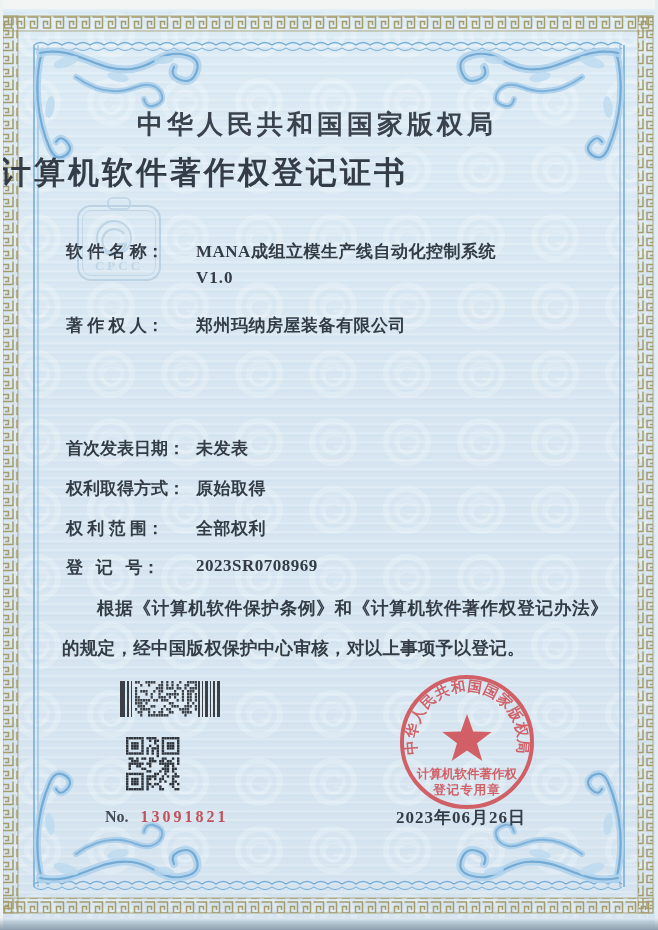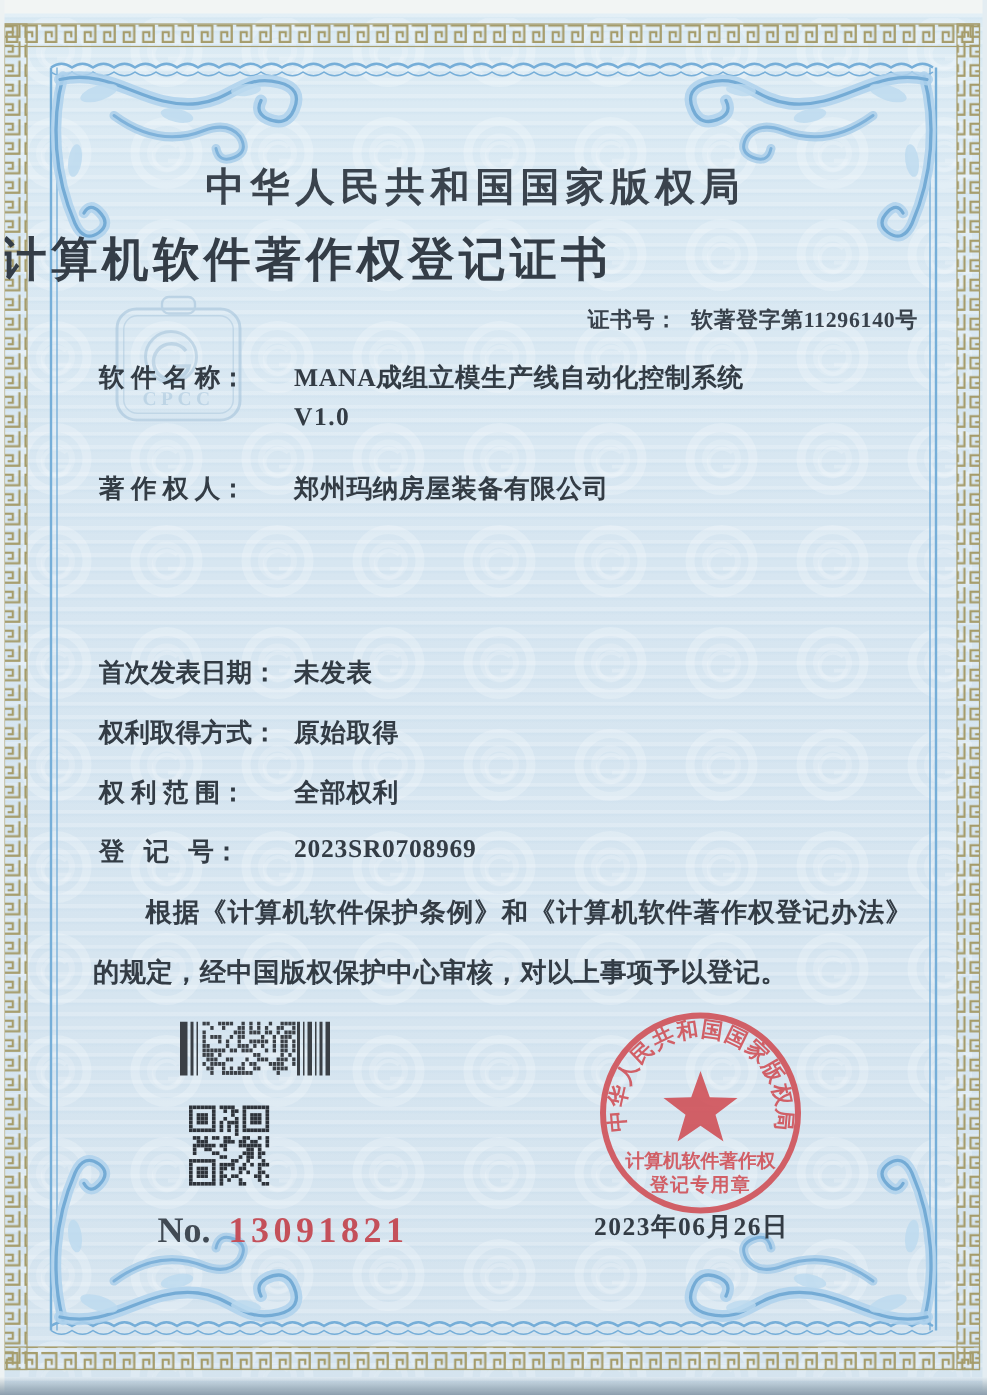--- a/index.html
+++ b/index.html
@@ -43,21 +43,21 @@
   .certno .v{margin-left:9px;}
   .row{left:66px;font-size:17px;font-weight:700;color:#333c45;white-space:nowrap;}
   .row .label{display:inline-block;width:130px;white-space:pre;vertical-align:top;}
   .row .value{display:inline-block;vertical-align:top;letter-spacing:.5px;}
   .row .value .line2{margin-top:5px;letter-spacing:1px;}
   .statement{
     left:62px;top:588px;width:546px;
     font-size:17.5px;font-weight:700;color:#333c45;
     line-height:40px;text-indent:2em;letter-spacing:.3px;text-align:justify;
   }
-  .serial{left:105px;top:808px;font-size:24px;color:#414a54;font-weight:700;}
+  .serial{left:105px;top:808px;font-size:16px;color:#414a54;font-weight:700;}
   .serial .num{color:#c4505a;margin-left:12px;letter-spacing:3px;font-weight:700;}
   .issue-date{left:396px;top:806px;font-size:17px;font-weight:700;color:#333c45;letter-spacing:1px;}
   .stamp{left:397px;top:672px;width:140px;height:140px;opacity:.85;}
   .barcode{left:120px;top:681px;}
   .qrcode{left:125px;top:736px;}
 </style>
 </head>
 <body>
 
 <div class="page">
@@ -130,23 +130,20 @@
       <path d="M46,34 a12,12 0 1 0 2,10 h-11" fill="none" stroke="#a0c0d8" stroke-width="2.4"></path>
       <text x="41" y="70" text-anchor="middle" font-size="13" font-weight="bold" letter-spacing="3" fill="#a4c3da">CPCC</text>
     </g>
   </svg>
 
   <div class="content">
 
     <div class="abs authority">中华人民共和国国家版权局</div>
     <div class="abs title">计算机软件著作权登记证书</div>
 
-    <div class="abs certno">
-      <span>证书号：</span><span class="v">软著登字第11296140号</span>
-    </div>
 
     <div class="abs row" style="top:240px">
       <span class="label">软 件 名 称：</span><span class="value"><span>MANA成组立模生产线自动化控制系统</span><div class="line2">V1.0</div></span>
     </div>
 
     <div class="abs row" style="top:314px">
       <span class="label">著 作 权 人：</span><span class="value">郑州玛纳房屋装备有限公司</span>
     </div>
 
 

